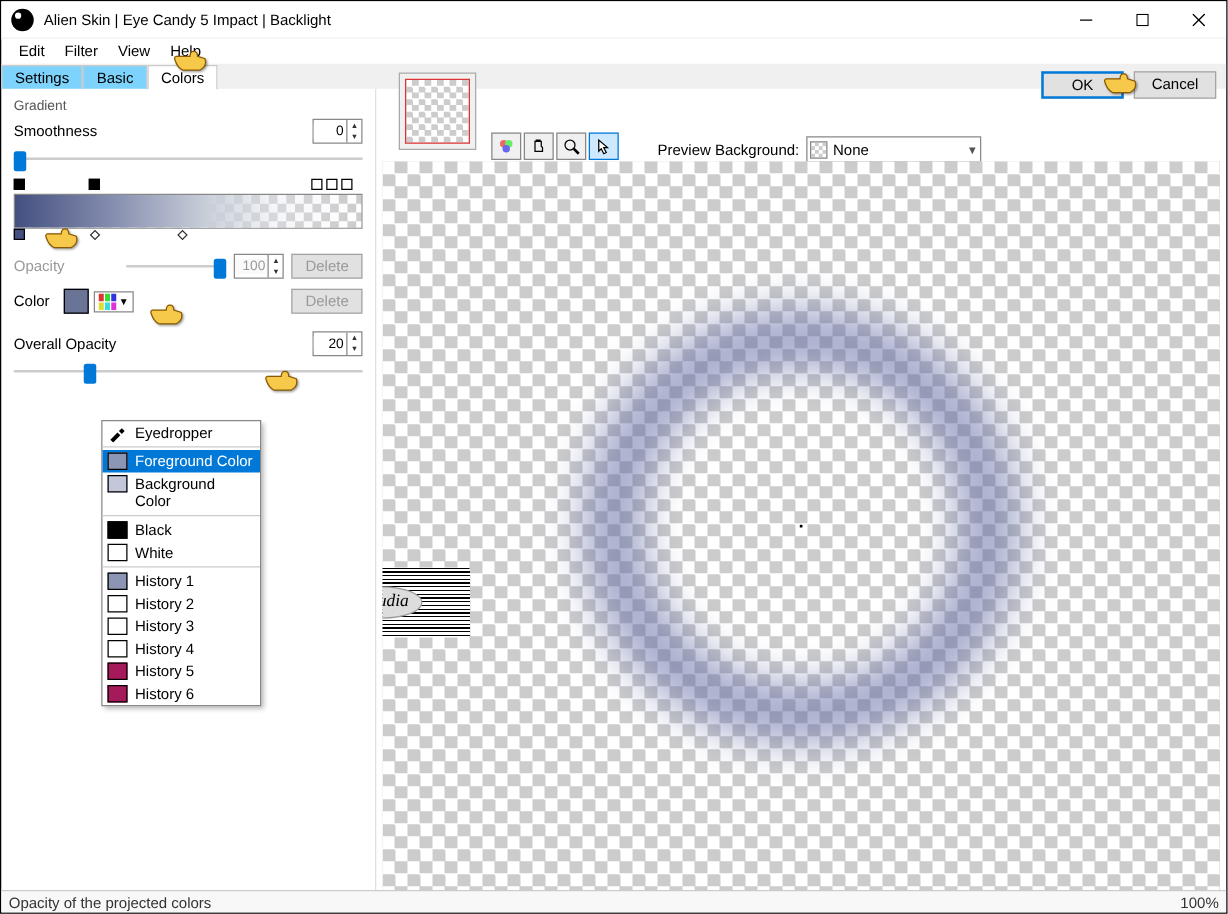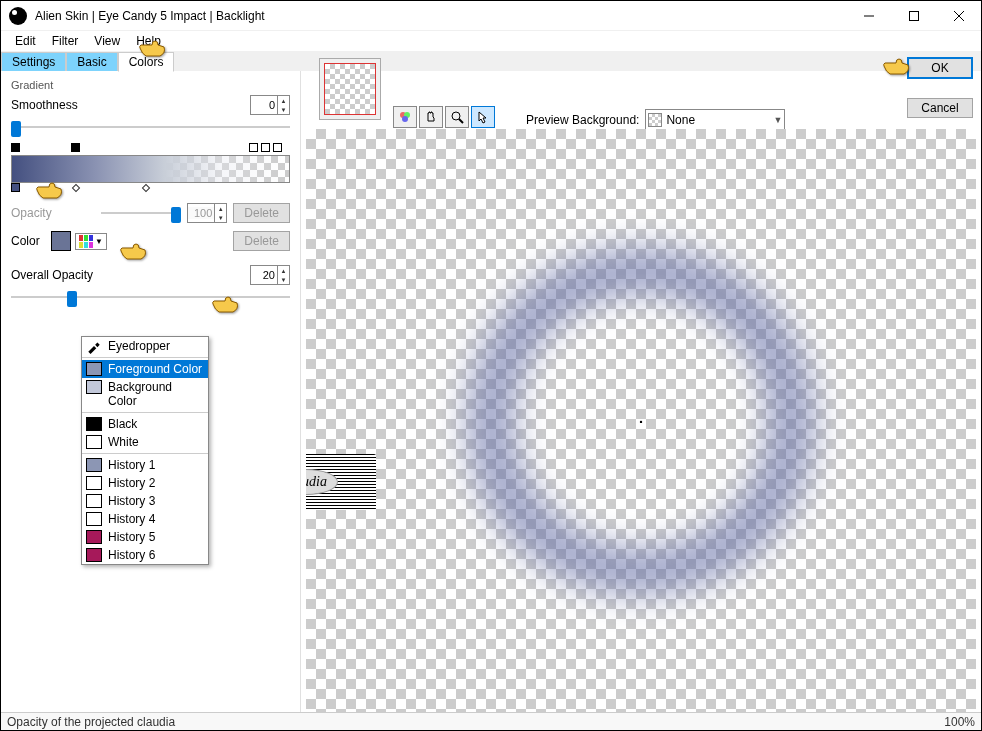--- a/index.html
+++ b/index.html
@@ -77,21 +77,21 @@
 .thumbnail-inner { width: 100%; height: 100%; border: 1px solid #d33; background-image: repeating-conic-gradient(#ccc 0 25%, #fff 0 50%); background-size: 10px 10px; }
 .toolbtns { position: absolute; left: 92px; top: 35px; display: flex; gap: 2px; }
 .toolbtn { width: 24px; height: 22px; border: 1px solid #888; display: flex; align-items: center; justify-content: center; background: #f0f0f0; }
 .toolbtn.active { border: 1px solid #0078d7; background: #cde8ff; }
 .preview-bg-row { position: absolute; left: 225px; top: 38px; display: flex; align-items: center; gap: 6px; }
 .combobox { border: 1px solid #888; background: #fff; display: flex; align-items: center; height: 21px; width: 140px; padding: 0 2px; }
 .combobox .cb-swatch { width: 14px; height: 14px; border: 1px solid #888; background-image: repeating-conic-gradient(#ccc 0 25%, #fff 0 50%); background-size: 6px 6px; margin-right: 4px;}
 .combobox .cb-text { flex: 1; }
 .combobox .cb-arrow { font-size: 9px; color: #555; }
 
-.okcancel { position: absolute; right: 8px; top: -14px; display: flex; flex-direction: column; gap: 19px; }
+.okcancel { position: absolute; right: 8px; top: -14px; display: flex; flex-direction: row; gap: 8px; }
 .okcancel .btn { width: 66px; }
 .okcancel .btn.ok { border: 2px solid #0078d7; background: #e1e1e1; }
 
 
 .preview-canvas { position: relative; margin: 8px 5px 0 5px; flex: 1; background-image: repeating-conic-gradient(#ccc 0 25%, #fff 0 50%); background-size: 20px 20px; overflow: hidden; }
 .ring { position: absolute; left: 50%; top: 50%; width: 420px; height: 420px; transform: translate(-50%,-50%); border-radius: 50%; box-shadow: 0 0 0 50px rgba(90,100,160,0.0); }
 .ring::before { content: ""; position: absolute; inset: -10px; border-radius: 50%; background: radial-gradient(circle, rgba(0,0,0,0) 0%, rgba(0,0,0,0) 35%, rgba(90,100,160,0.55) 46%, rgba(90,100,160,0.55) 50%, rgba(90,100,160,0) 62%); filter: blur(12px); }
 .center-cursor { position: absolute; left: 50%; top: 50%; font-size: 11px; transform: translate(-50%,-50%); }
 
 
@@ -354,21 +354,21 @@
       <div class="ring"></div>
       <div class="center-cursor">⬝</div>
       <div class="watermark">
         <div class="badge">claudia</div>
       </div>
     </div>
   </div>
 </div>
 
 <div class="statusbar">
-  <span>Opacity of the projected claudia</span>
+  <span>Opacity of the projected colors</span>
   <span class="zoom">100%</span>
 </div>
 
 <div class="cursor-hand" style="left:137px; top:37px;">
   <svg viewBox="0 0 28 22">
       <path d="M2 10 Q1 8 3 7 L14 7 Q14 3 17 3 Q20 3 20 7 L26 9 Q28 15 22 18 L8 18 Q4 16 2 10 Z" fill="#f6c94b" stroke="#8a5a00" stroke-width="1"></path>
     </svg>
 </div>
 <div class="cursor-hand" style="left:34px; top:179px;">
   <svg viewBox="0 0 28 22">

